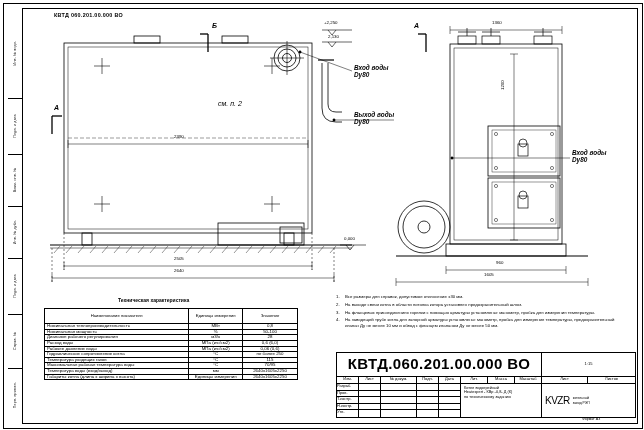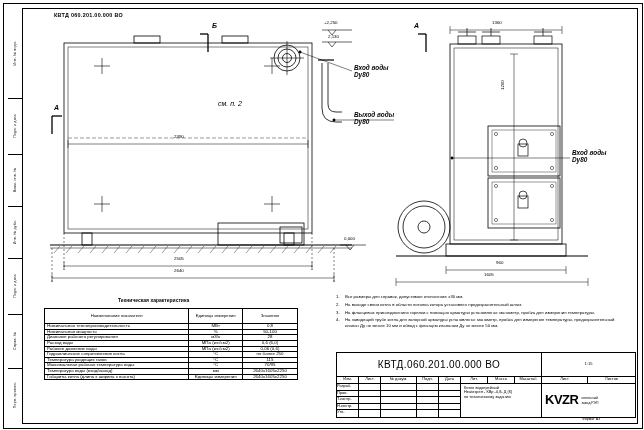--- a/index.html
+++ b/index.html
@@ -21,26 +21,26 @@
   .tbl td.c{text-align:center;}
   .tbl .hd{font-size:4.2px;text-align:center;}
   .tt{position:absolute;font-size:5px;font-weight:bold;}
   
   .notes{position:absolute;font-size:4.3px;line-height:1.35;}
   .notes .num{position:absolute;left:0;}
   .notes .txt{display:block;padding-left:9px;}
   
   .tb{position:absolute;border:1.2px solid #000;}
   .tb .cell{position:absolute;box-sizing:border-box;border-right:.8px solid #000;border-bottom:.8px solid #000;font-size:4px;line-height:1.1;overflow:hidden;}
-  .big{font-size:10px;font-weight:normal;letter-spacing:.4px;}
+  .big{font-size:15px;font-weight:bold;letter-spacing:.4px;}
   .mid{font-size:5.2px;}
   .sm{font-size:3.9px;}
   .xs{font-size:3.4px;}
   .ctr{text-align:center;}
-  .kvzr{font-family:"Liberation Sans",sans-serif;font-weight:bold;font-size:13px;letter-spacing:-.5px;}
+  .kvzr{font-family:"Liberation Sans",sans-serif;font-weight:normal;font-size:10px;letter-spacing:-.5px;}
   .dim{font-size:4.4px;}
   .callout{font-size:6.4px;font-style:italic;font-weight:bold;line-height:1.15;}
   .topttl{font-size:5.4px;font-weight:bold;letter-spacing:.3px;}
 </style>
 </head>
 <body>
 
 <div id="sheet">
 
   <div class="frame-outer"></div>

